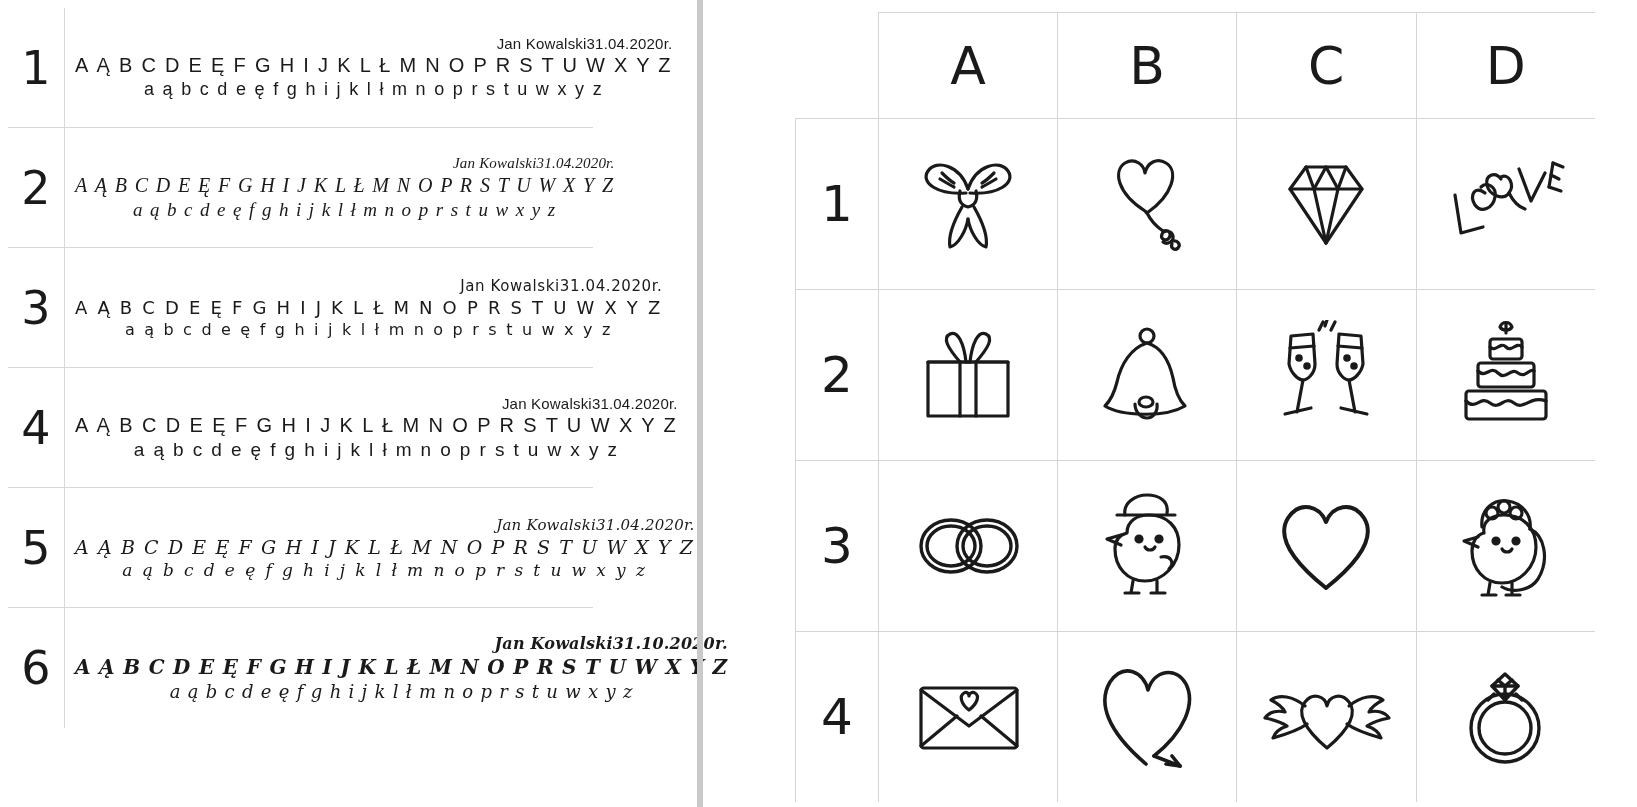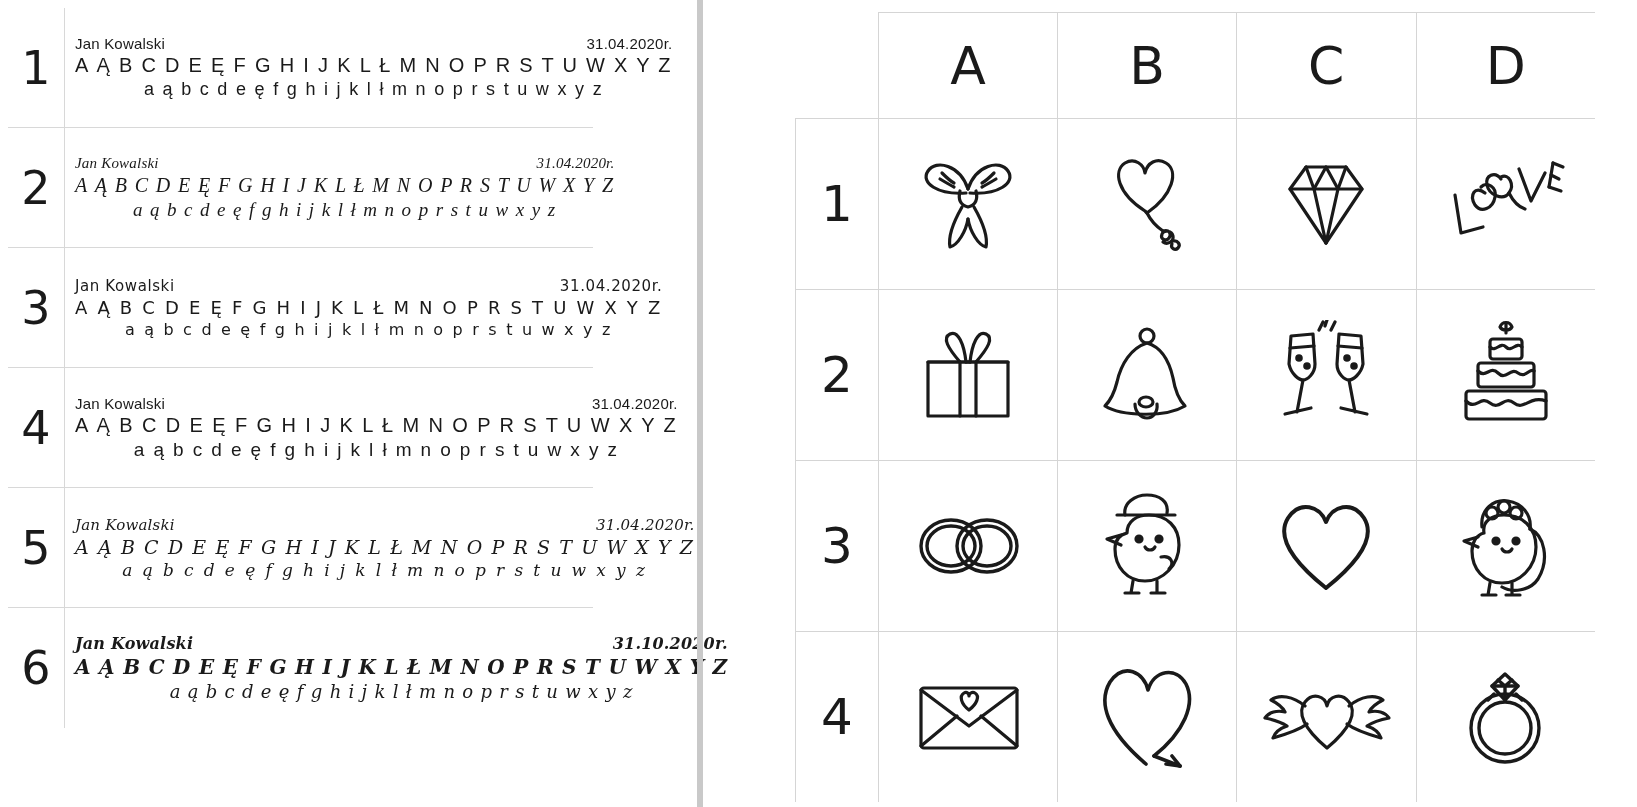--- a/index.html
+++ b/index.html
@@ -60,21 +60,21 @@
     font-weight: 400;
   }
   .row-sample {
     flex: 1 1 auto;
     padding: 4px 6px 4px 10px;
     text-align: center;
     box-sizing: border-box;
   }
   .sample-head {
     display: flex;
-    justify-content: space-between;
+    justify-content: flex-end;
     align-items: baseline;
     font-size: 15px;
     margin-bottom: 2px;
     letter-spacing: .2px;
   }
   .sample-upper {
     font-size: 19px;
     letter-spacing: 1.2px;
     white-space: nowrap;
   }

